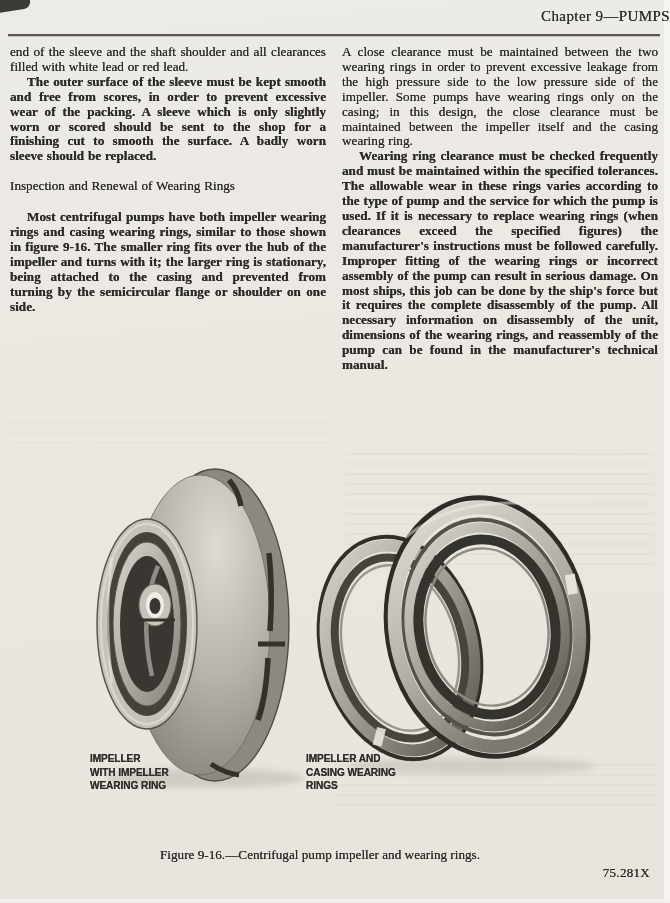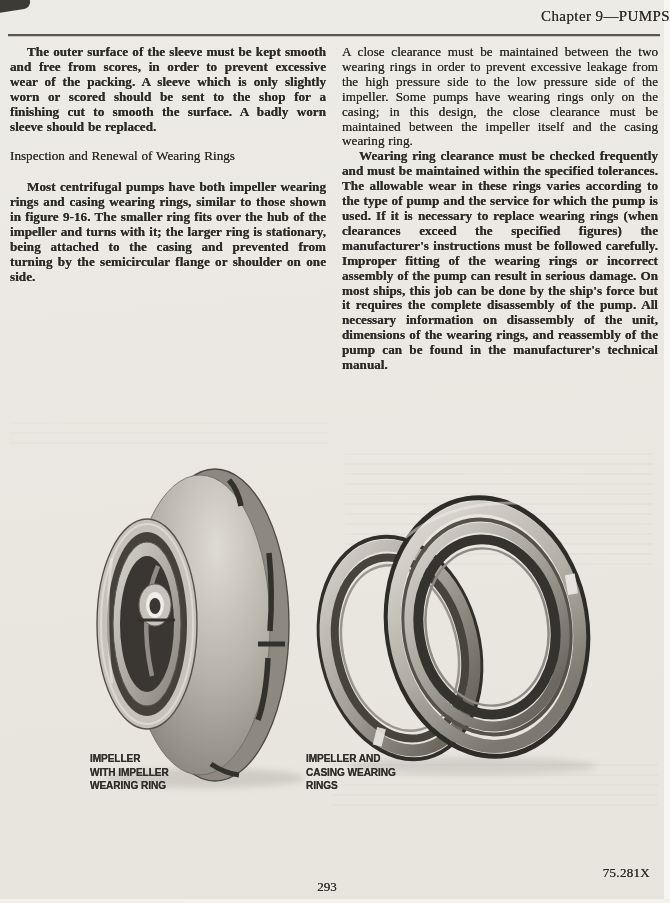--- a/index.html
+++ b/index.html
@@ -98,20 +98,21 @@
   <div class="edge-bottom"></div>
   <div class="bleed b1"></div>
   <div class="bleed b2"></div>
   <div class="bleed b3"></div>
 
   <div class="header">Chapter 9—PUMPS</div>
   <div class="rule"></div>
 
   <div class="columns">
     <div class="col">
+      <p>end of the sleeve and the shaft shoulder and all clearances filled with white lead or red lead.</p>
       <p class="indent">The outer surface of the sleeve must be kept smooth and free from scores, in order to prevent excessive wear of the packing. A sleeve which is only slightly worn or scored should be sent to the shop for a finishing cut to smooth the surface. A badly worn sleeve should be replaced.</p>
       <p class="sidehead">Inspection and Renewal of Wearing Rings</p>
       <p class="indent">Most centrifugal pumps have both impeller wearing rings and casing wearing rings, similar to those shown in figure 9-16. The smaller ring fits over the hub of the impeller and turns with it; the larger ring is stationary, being attached to the casing and prevented from turning by the semicircular flange or shoulder on one side.</p>
     </div>
     <div class="col">
       <p>A close clearance must be maintained between the two wearing rings in order to prevent excessive leakage from the high pressure side to the low pressure side of the impeller. Some pumps have wearing rings only on the casing; in this design, the close clearance must be maintained between the impeller itself and the casing wearing ring.</p>
       <p class="indent">Wearing ring clearance must be checked frequently and must be maintained within the specified tolerances.  The allowable wear in these rings varies according to the type of pump and the service for which the pump is used. If it is necessary to replace wearing rings (when clearances exceed the specified figures) the manufacturer's instructions must be followed carefully. Improper fitting of the wearing rings or incorrect assembly of the pump can result in serious damage. On most ships, this job can be done by the ship's force but it requires the complete disassembly of the pump. All necessary information on disassembly of the unit, dimensions of the wearing rings, and reassembly of the pump can be found in the manufacturer's technical manual.</p>
     </div>
   </div>
 
@@ -202,15 +203,15 @@
     <span style="display:block">WITH IMPELLER</span>
     <span style="display:block">WEARING RING</span>
   </div>
   <div class="photo-label label-right">
     <span style="display:block">IMPELLER AND</span>
     <span style="display:block">CASING WEARING</span>
     <span style="display:block">RINGS</span>
   </div>
 
   <div class="fig-number">75.281X</div>
-  <div class="page-number">293</div>
+  <div class="caption">Figure 9-16.—Centrifugal pump impeller and wearing rings.</div>
 
 </div>
 
 </body></html>

